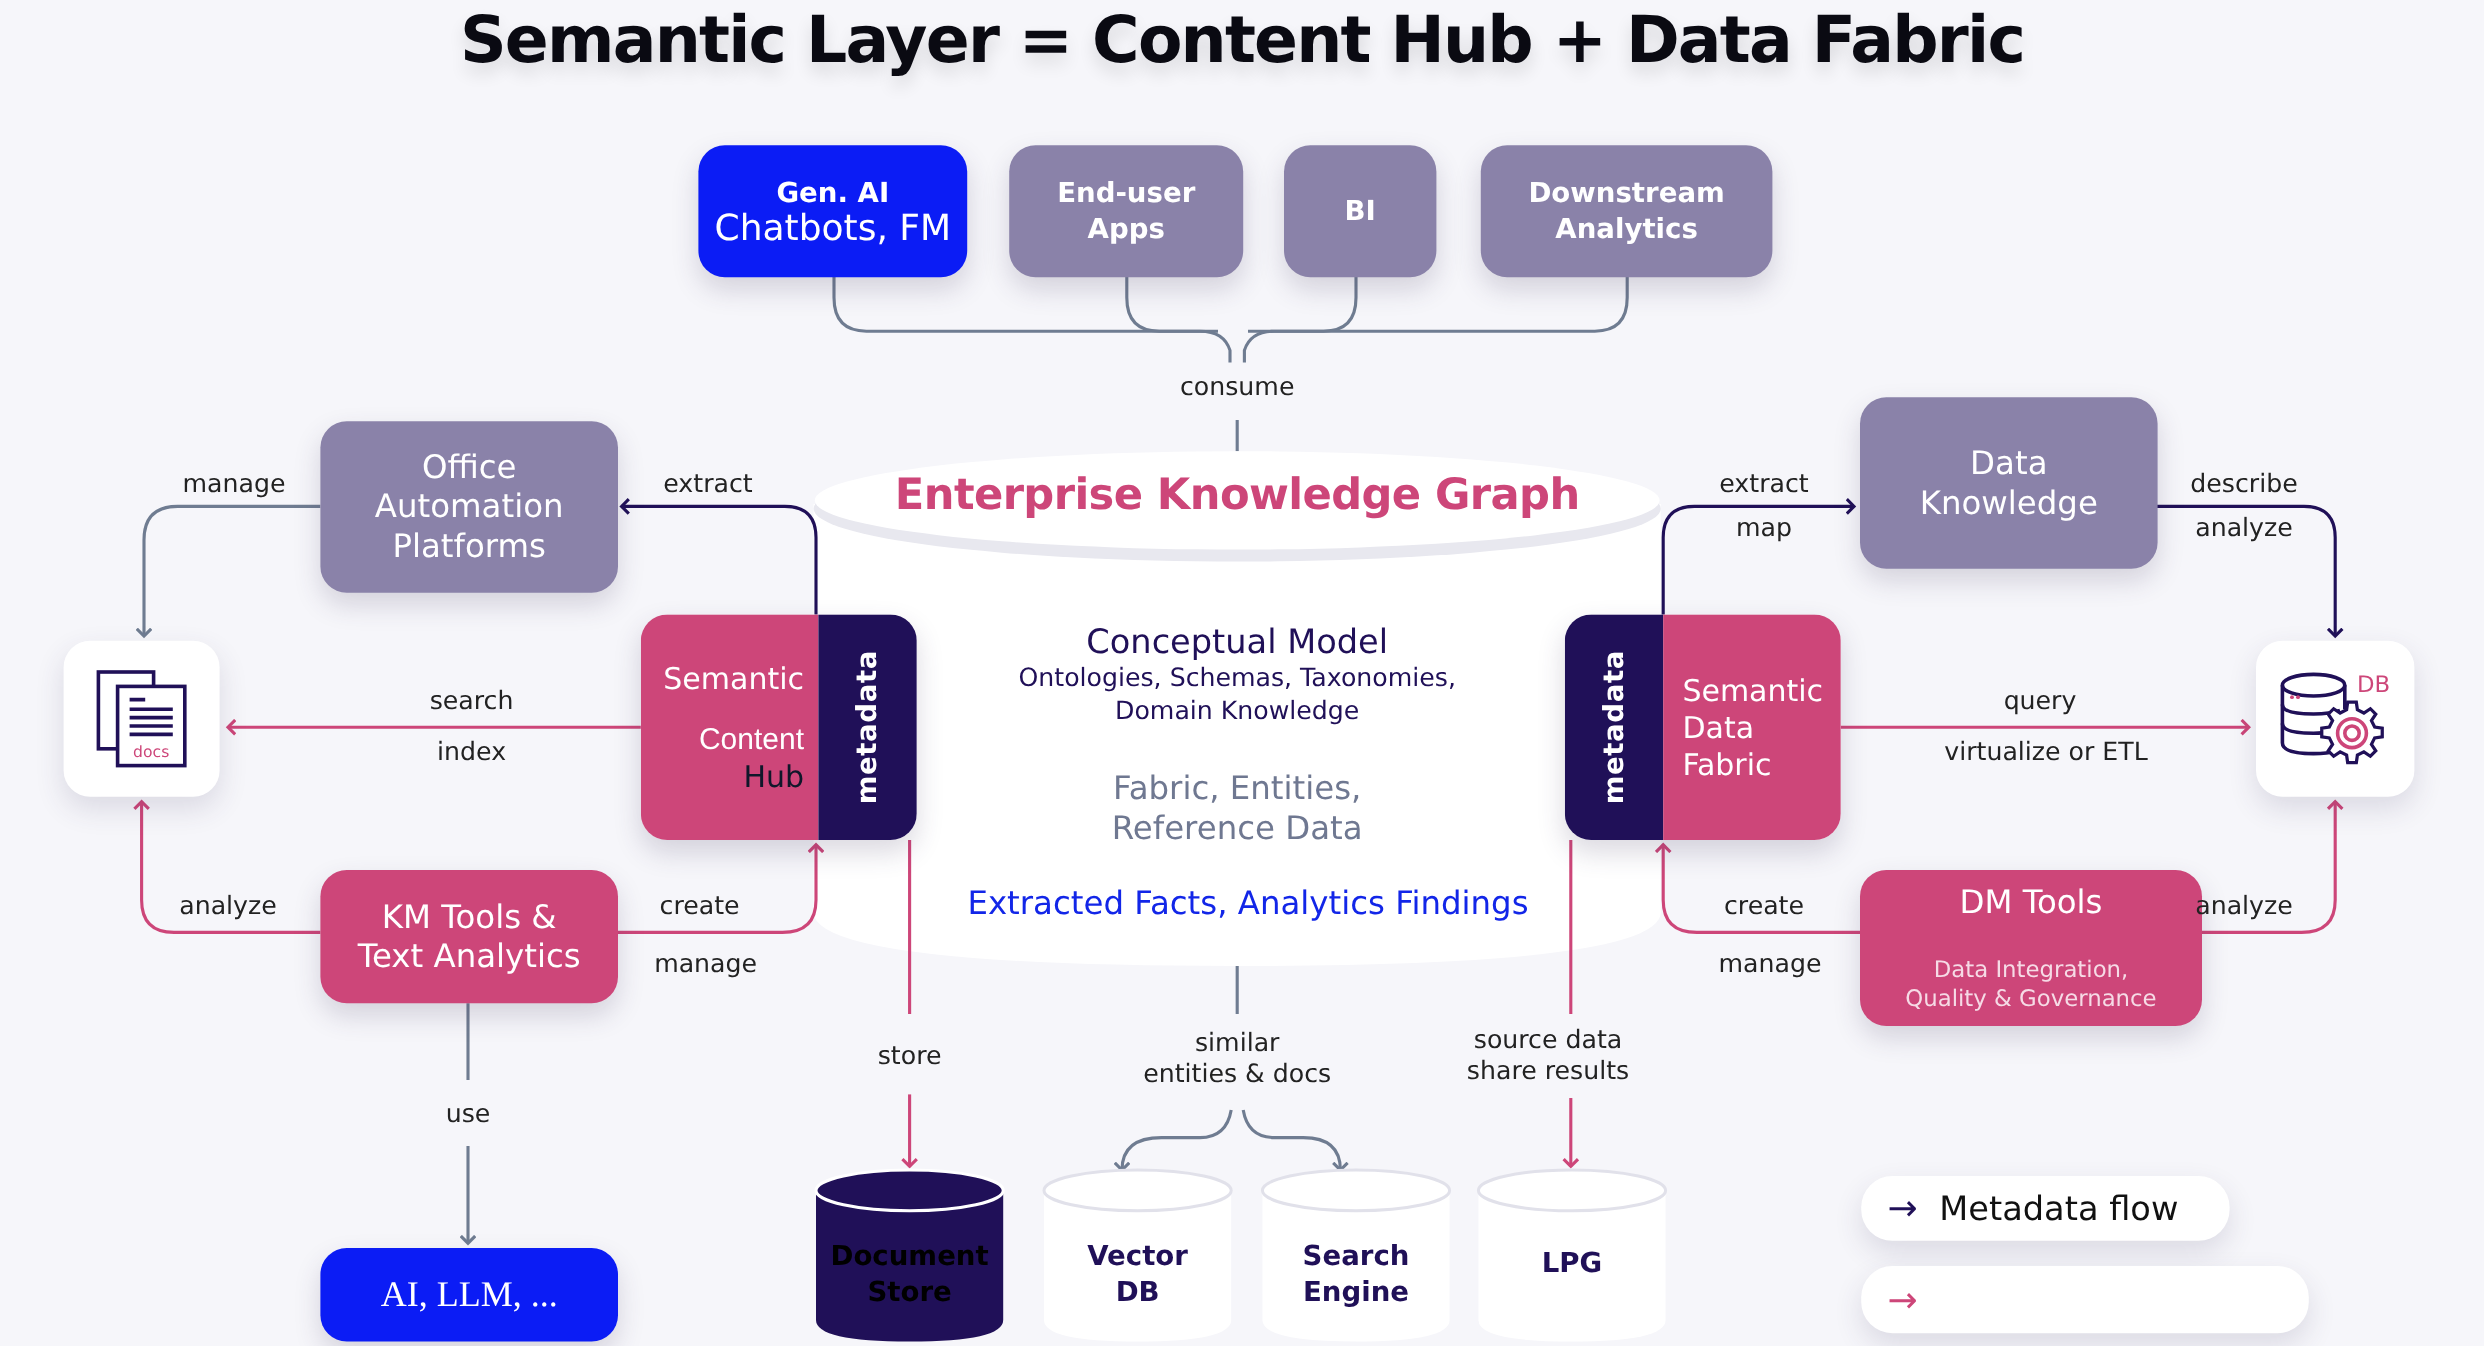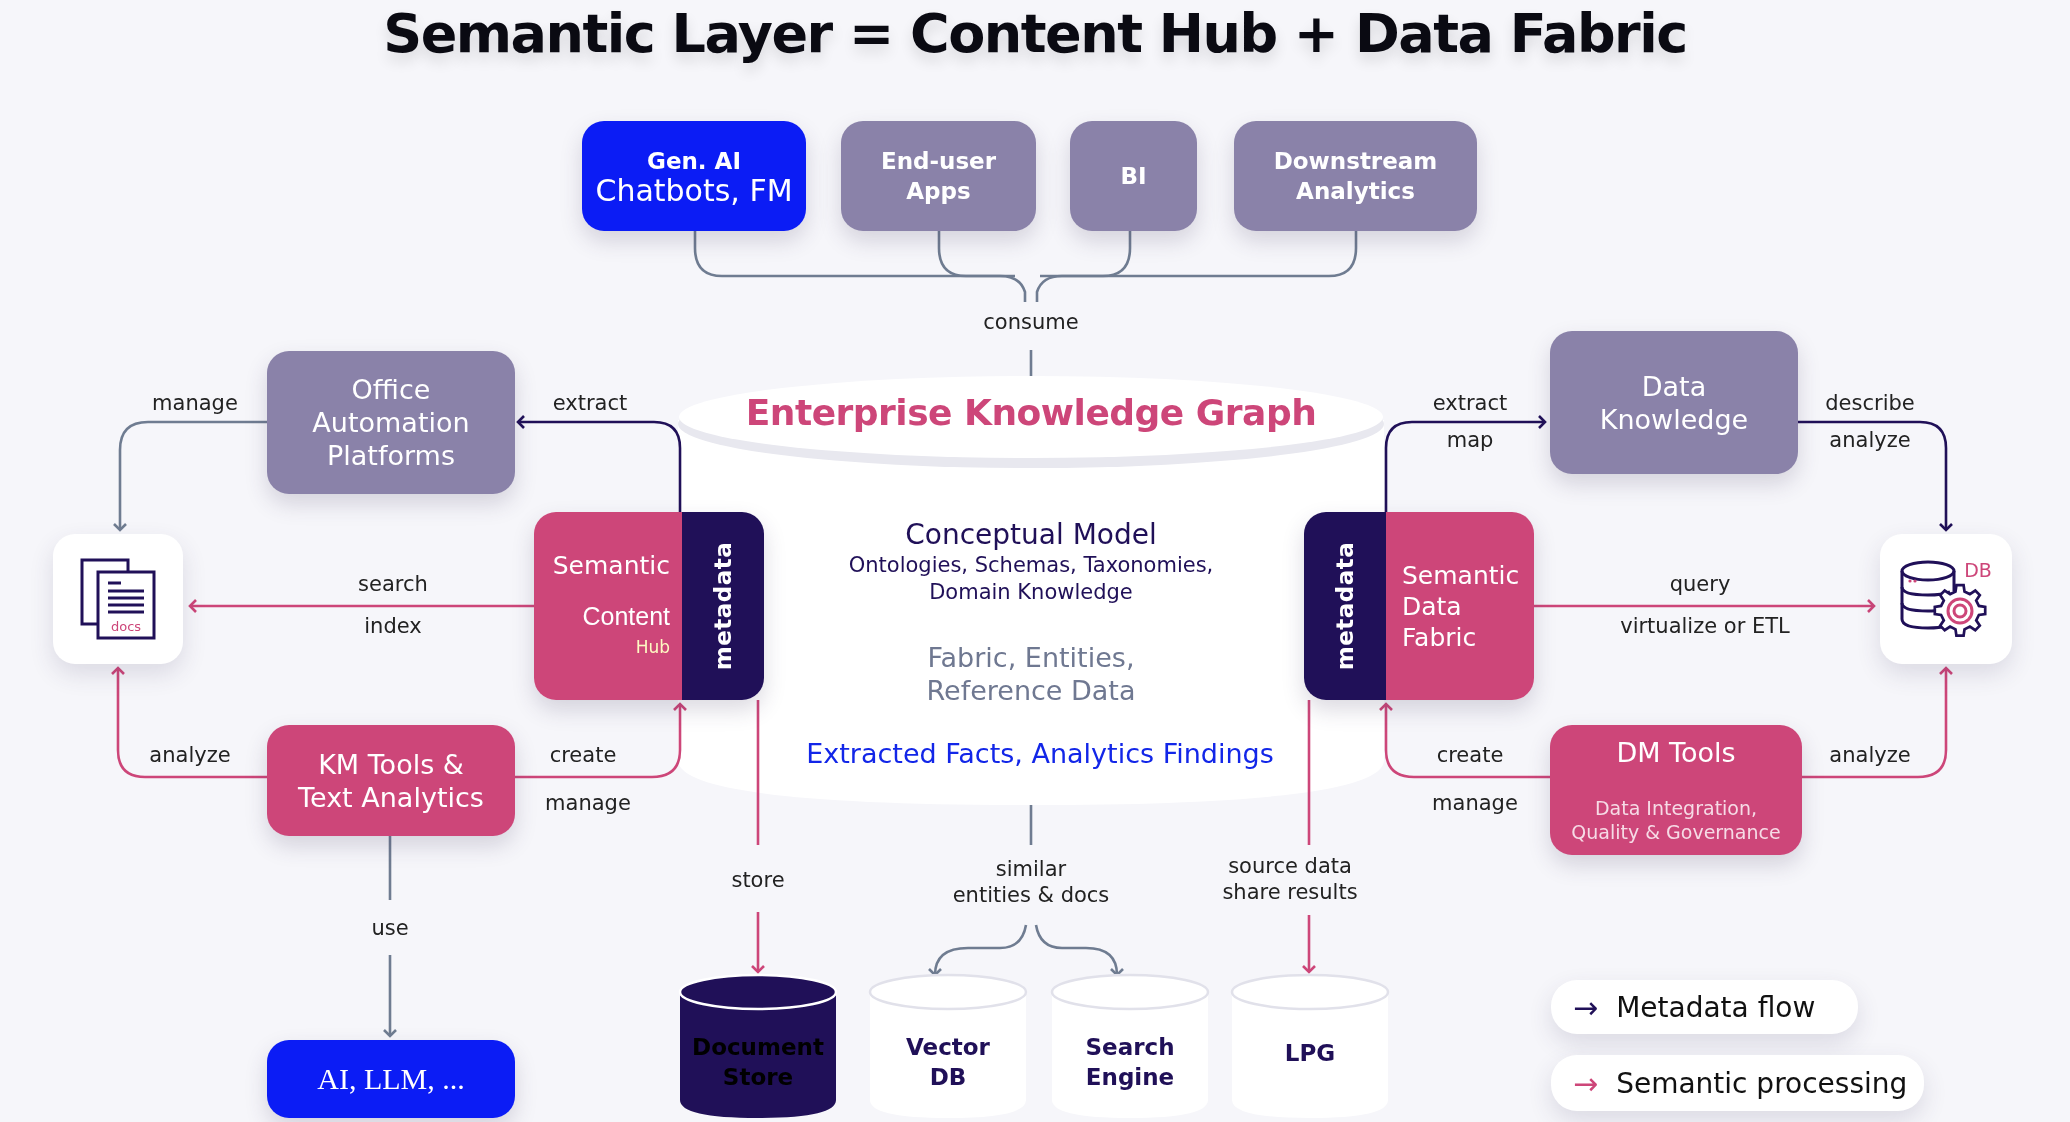--- a/index.html
+++ b/index.html
@@ -189,21 +189,21 @@
   </svg>
 </div>
 
 <div class="abs lbl" style="left:343px;top:571px;width:100px;">search</div>
 <div class="abs lbl" style="left:343px;top:613px;width:100px;">index</div>
 
 <div class="abs" style="left:534px;top:512px;width:230px;height:188px;border-radius:22px;overflow:hidden;box-shadow:0 10px 22px rgba(60,50,90,0.18);">
   <div class="abs pink" style="left:0;top:0;width:148px;height:188px;display:flex;flex-direction:column;align-items:flex-end;justify-content:center;padding-right:12px;">
     <div style="color:#fff;font-family:'DejaVu Sans',sans-serif;font-size:25px;line-height:31px;">Semantic</div>
     <div style="color:#fff;font-family:Liberation Sans, sans-serif;font-size:25px;line-height:31px;margin-top:20px;">Content</div>
-    <div style="color:#fef9c3;font-family:'DejaVu Sans',sans-serif;font-size:17px;line-height:31px;">Hub</div>
+    <div style="color:#0f172a;font-family:'DejaVu Sans',sans-serif;font-size:25px;line-height:31px;">Hub</div>
   </div>
   <div class="abs navy meta-strip" style="left:148px;top:0;width:82px;height:188px;">
     <span>metadata</span>
   </div>
 </div>
 
 <div class="abs box pink" style="left:267px;top:725px;width:248px;height:111px;">
   <div class="b-reg" style="font-size:27px;">KM Tools &amp;</div>
   <div class="b-reg" style="font-size:27px;">Text Analytics</div>
 </div>
@@ -274,29 +274,28 @@
     <circle cx="17" cy="24" r="1.6" fill="#cd4679"></circle>
     <g transform="translate(62,54)">
       <path d="M-4,-22 L4,-22 L5,-15 L11,-12 L17,-16 L22,-11 L18,-5 L21,1 L28,2 L28,10 L21,11 L18,17 L22,23 L17,28 L11,24 L5,27 L4,34 L-4,34 L-5,27 L-11,24 L-17,28 L-22,23 L-18,17 L-21,11 L-28,10 L-28,2 L-21,1 L-18,-5 L-22,-11 L-17,-16 L-11,-12 L-5,-15 Z" transform="translate(0,-6) scale(0.9)" fill="#fff" stroke="#201058" stroke-width="3"></path>
       <circle cx="0" cy="0" r="12" fill="none" stroke="#cd4679" stroke-width="3"></circle>
       <circle cx="0" cy="0" r="6" fill="none" stroke="#cd4679" stroke-width="3"></circle>
     </g>
     <text x="80" y="20" text-anchor="middle" font-size="19" fill="#cd4679" font-family="DejaVu Sans, sans-serif">DB</text>
   </svg>
 </div>
 
-<div class="abs box pink" style="left:1550px;top:725px;width:252px;height:130px;">
+<div class="abs box pink" style="left:1550px;top:725px;width:285px;height:130px;">
   <div style="font-size:27px;line-height:32px;">DM Tools</div>
   <div style="font-size:19px;line-height:24px;color:#f6dbe6;margin-top:27px;">Data Integration,</div>
   <div style="font-size:19px;line-height:24px;color:#f6dbe6;">Quality &amp; Governance</div>
 </div>
 <div class="abs lbl" style="left:1420px;top:742px;width:100px;">create</div>
 <div class="abs lbl" style="left:1420px;top:790px;width:110px;">manage</div>
 <div class="abs lbl" style="left:1815px;top:742px;width:110px;">analyze</div>
 
 <div class="abs legend" style="left:1551px;top:980px;width:307px;height:54px;">
   <span class="arr" style="color:#201058;">→</span>
   <span>Metadata flow</span>
 </div>
 <div class="abs legend" style="left:1551px;top:1055px;width:373px;height:56px;">
   <span class="arr" style="color:#cd4679;">→</span>
-  <span>Semantic processing</span>
 </div>
 
 </body></html>

